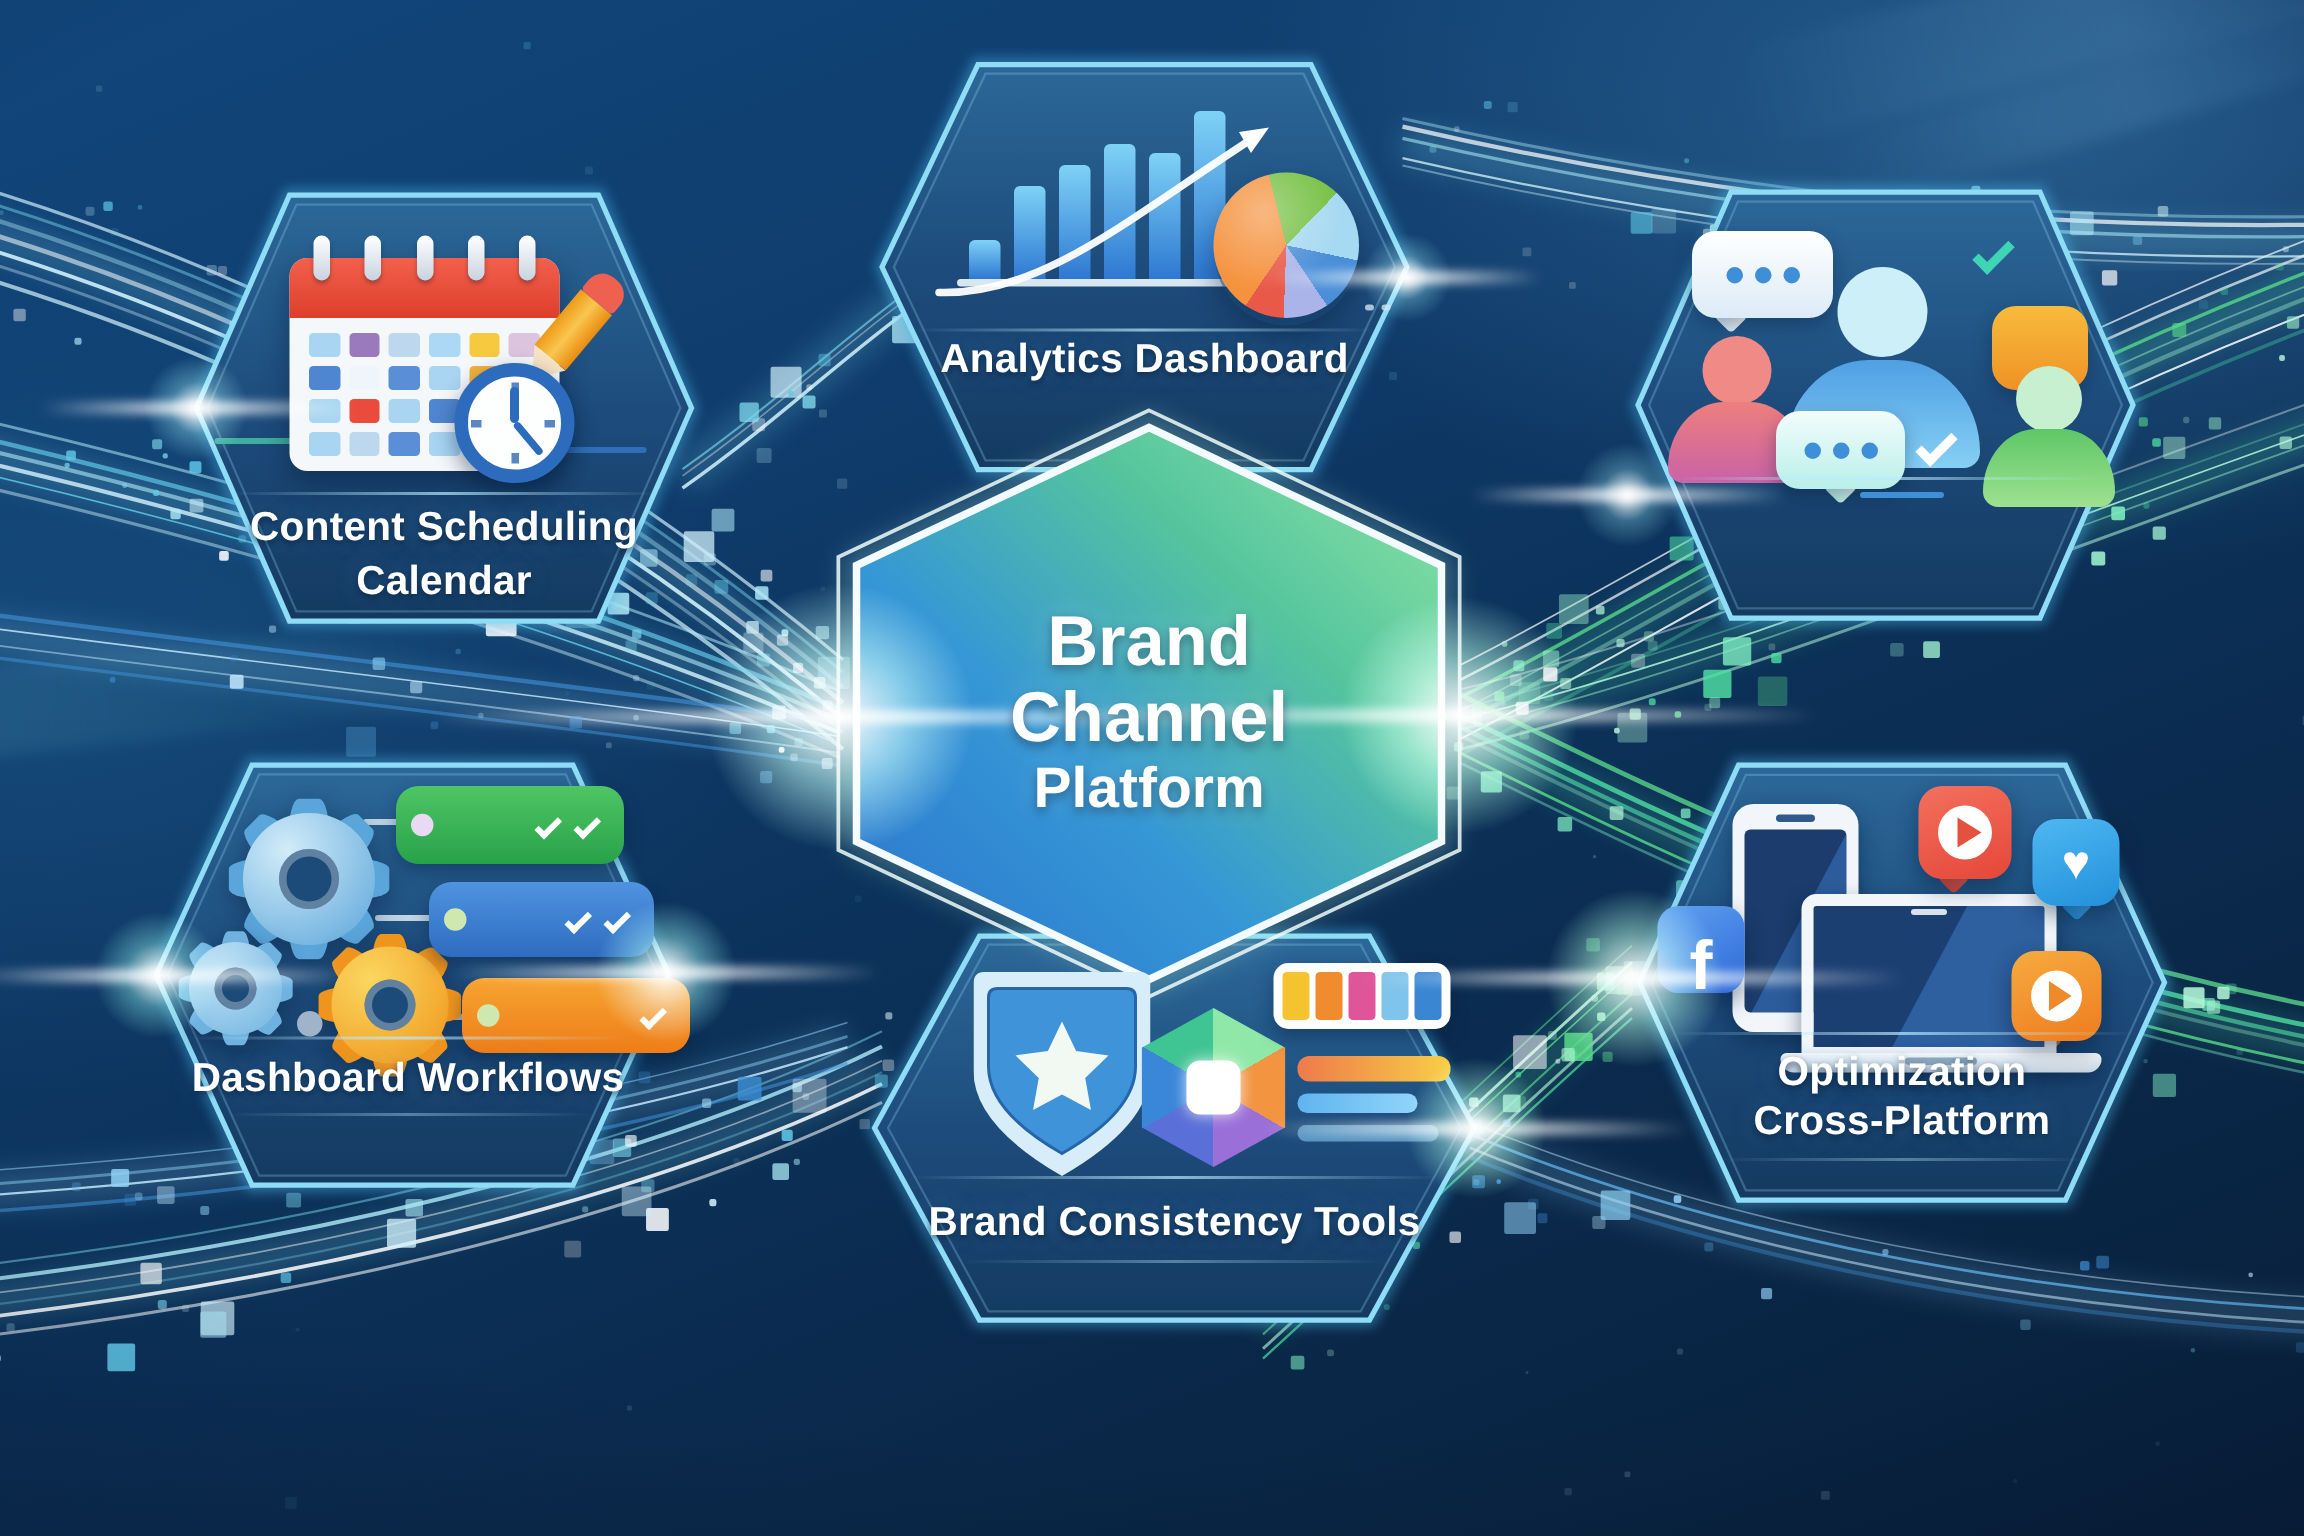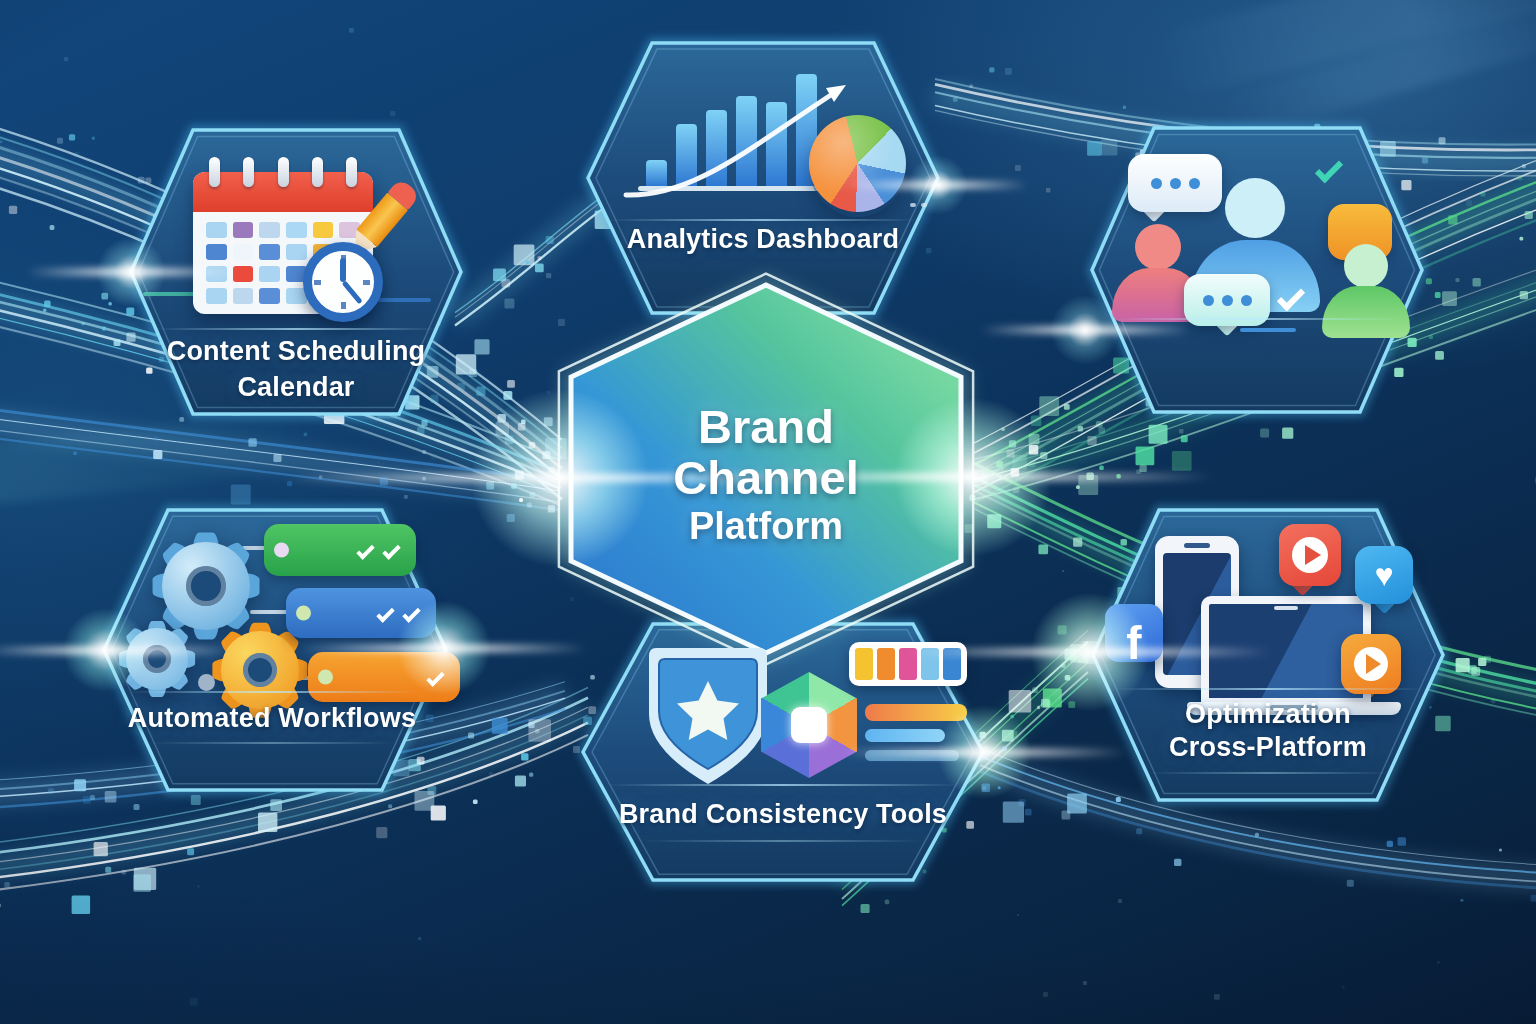--- a/index.html
+++ b/index.html
@@ -790,21 +790,21 @@
         <span class="pdot" style="background:#cfe8b0;"></span>
           <i class="ck"></i>
           <i class="ck"></i>
       </div>
       <div class="pill" style="left:204px;top:142px;width:152px;height:50px;background:linear-gradient(180deg,#f6a432,#ee7d18);">
         <span class="pdot" style="background:#cfe8b0;"></span>
           <i class="ck"></i>
       </div>
     </div>
     <div class="divline" style="left:7%;right:7%;top:181px;"></div>
-    <div class="hex-label" style="top:190px;">Automated Workflows</div>
+    <div class="hex-label" style="top:190px;">Dashboard Workflows</div>
     <div class="divline" style="left:14%;right:14%;top:232px;opacity:.55;"></div>
   </div>
 
   <div class="hexc" style="left:583px;top:624px;width:400px;height:256px;" aria-label="shield-star-color-palette-icon">
     <div>
       <div class="shield-wrap" style="left:66px;top:24px;">
         <svg width="118" height="136" viewBox="0 0 118 136">
           <path d="M7 0 H111 Q118 0 118 8 V66 Q118 102 59 136 Q0 102 0 66 V8 Q0 0 7 0 Z" fill="#d8edfa"></path>
           <path d="M16 11 H102 Q108 11 108 17 V63 Q108 93 59 121 Q10 93 10 63 V17 Q10 11 16 11 Z" fill="#3f93d8" stroke="#2765ab" stroke-width="2"></path>
           <polygon fill="#f2f8f2" points="59,33 68.4,52.6 90,55.6 74.5,70.6 78.3,92 59,81.6 39.7,92 43.5,70.6 28,55.6 49.6,52.6"></polygon>

